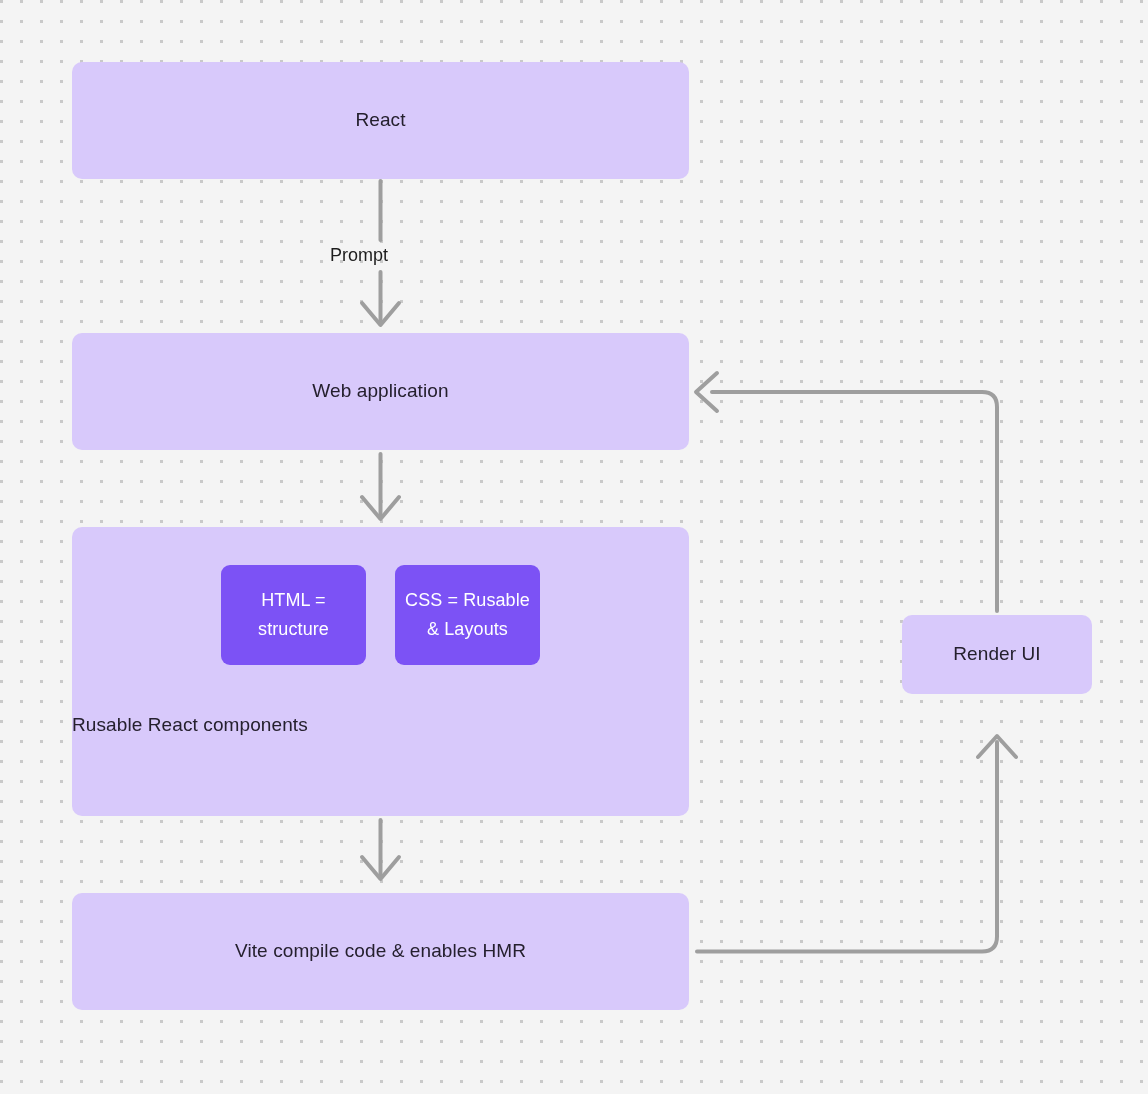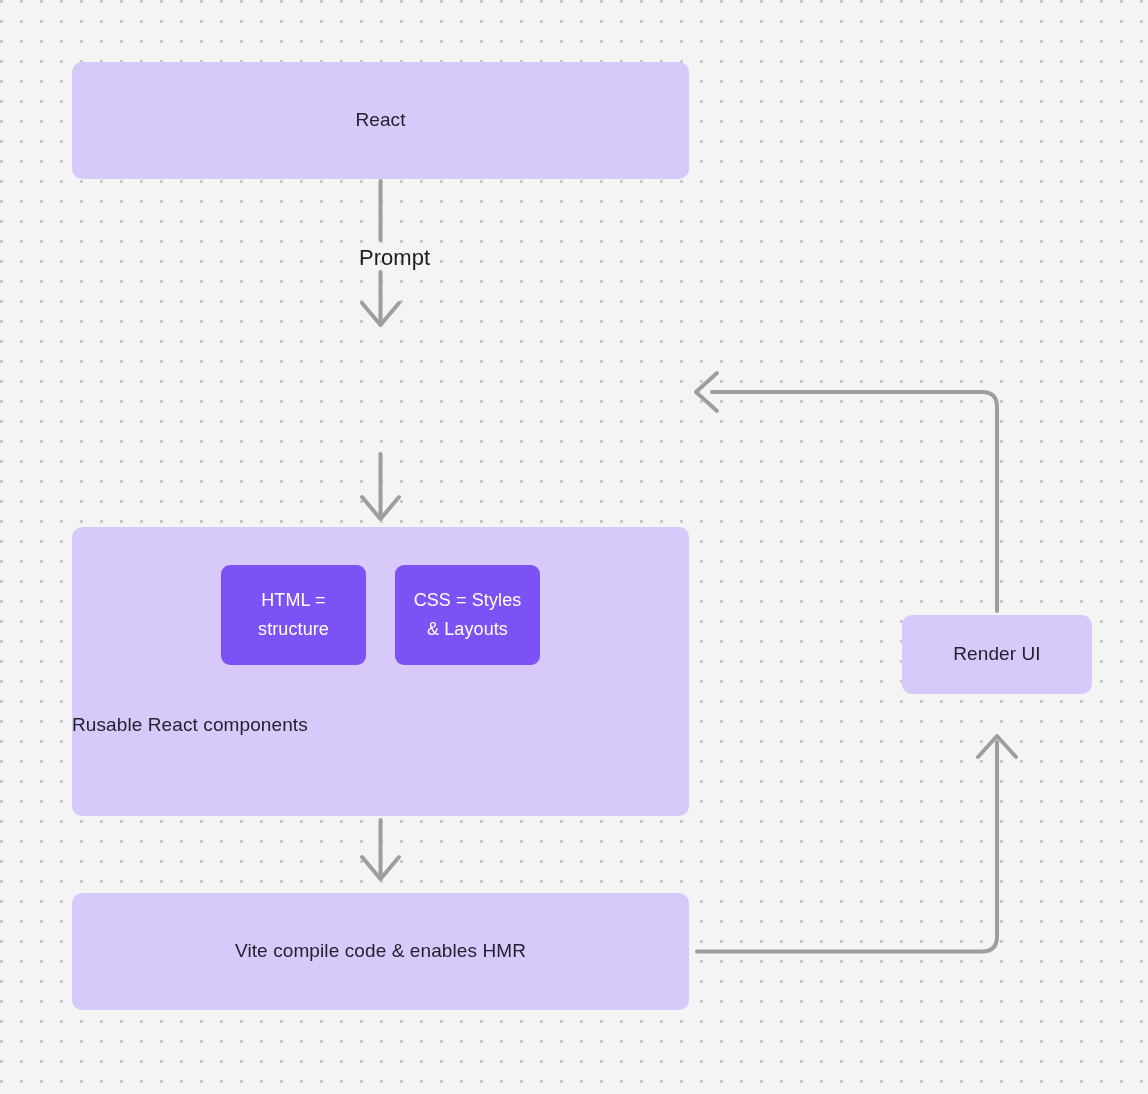--- a/index.html
+++ b/index.html
@@ -117,22 +117,22 @@
     top: 186px;
     width: 617px;
     text-align: left;
     color: #25202e;
     font-size: 19px;
   }
 
   .edge-label {
     position: absolute;
     color: #1d1d1d;
-    font-size: 22px;
-    text-align: right;
+    font-size: 18px;
+    text-align: left;
     background: transparent;
   }
 
   #label-prompt {
     left: 330px;
     top: 245px;
     width: 100px;
   }
 </style>
 </head>
@@ -159,28 +159,31 @@
     <path d="M 997 611 L 997 407 Q 997 392 982 392 L 712 392" fill="none" stroke="#9e9e9e" stroke-width="4" stroke-linecap="round"></path>
     <polyline points="717,373 696,392 717,411" fill="none" stroke="#9e9e9e" stroke-width="4" stroke-linecap="round" stroke-linejoin="round"></polyline>
   </svg>
 
   <div class="node" id="node-user">
     <span>React</span>
   </div>
 
   <div class="edge-label" id="label-prompt">Prompt</div>
 
+  <div class="node" id="node-webapp">
+    <span>Web application</span>
+  </div>
 
   <div class="node" id="node-components">
     <div class="subgroup">
       <div class="subnode">
         <span><span>HTML =</span><br><span>structure</span></span>
       </div>
       <div class="subnode">
-        <span><span>CSS = Styles</span><br><span>&amp; Layouts</span></span>
+        <span><span>CSS = Rusable</span><br><span>&amp; Layouts</span></span>
       </div>
     </div>
     <div class="group-caption">Rusable React components</div>
   </div>
 
   <div class="node" id="node-vite">
     <span>Vite compile code &amp; enables HMR</span>
   </div>
 
   <div class="node" id="node-render">

